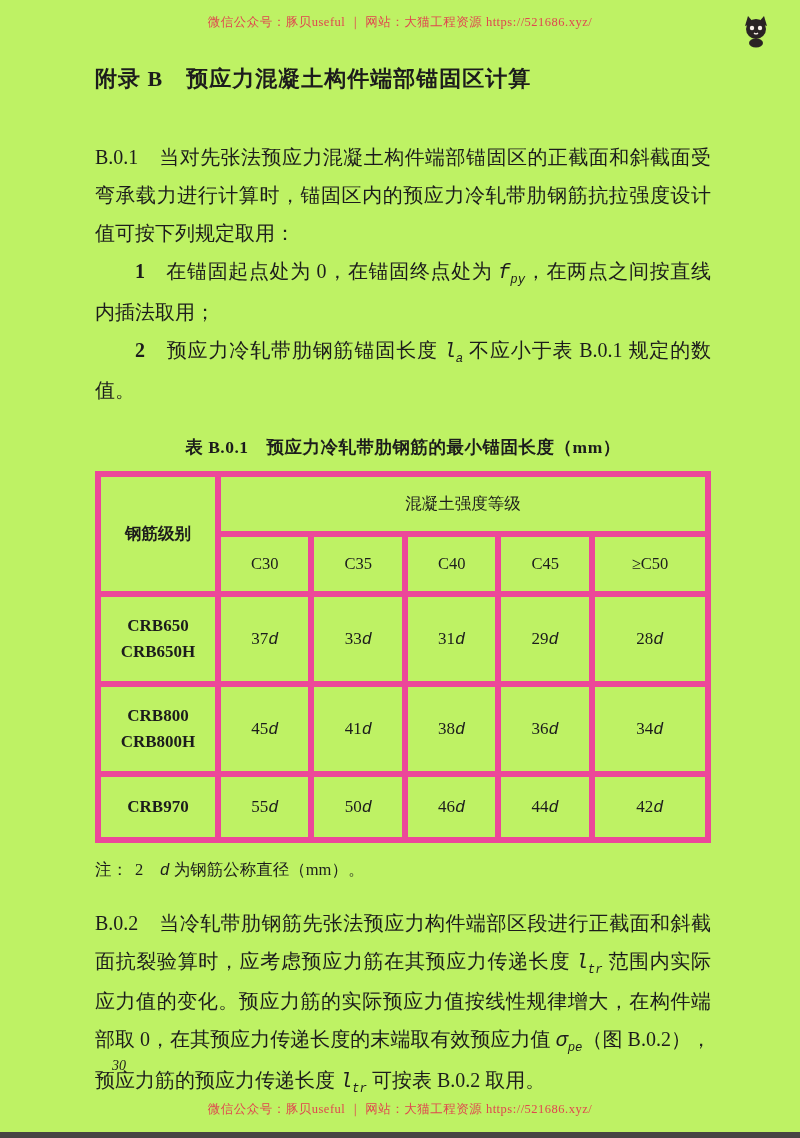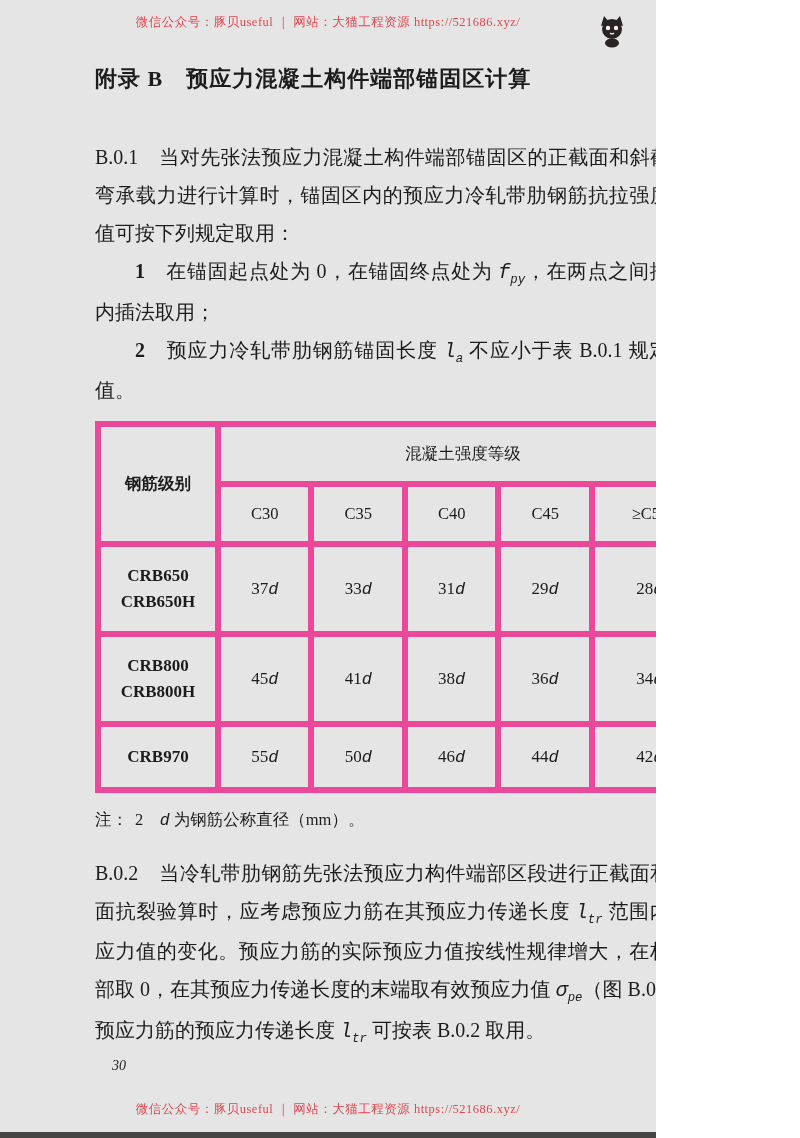--- a/index.html
+++ b/index.html
@@ -1,19 +1,19 @@
 <!DOCTYPE html>
 <html><head>
 <meta charset="utf-8">
 <style>
   html,body{margin:0;padding:0;}
   .page{
     position:relative;
-    width:656px;height:1138px;
-    background:#e5e5e5;
+    width:800px;height:1138px;
+    background:#bef264;
     font-family:"Liberation Serif","DejaVu Serif",serif;
     color:#1c1c1c;
     overflow:hidden;
   }
   .watermark{
     position:absolute;left:0;width:100%;
     text-align:center;
     font-size:12.5px;
     letter-spacing:0.5px;
     color:#e0474f;
@@ -113,20 +113,21 @@
   <div class="content">
 
     <div class="doc-title">附录 B　预应力混凝土构件端部锚固区计算</div>
 
     <p class="para first"><b class="clause-num">B.0.1</b><span>　当对先张法预应力混凝土构件端部锚固区的正截面和斜截面受弯承载力进行计算时，锚固区内的预应力冷轧带肋钢筋抗拉强度设计值可按下列规定取用：</span></p>
 
     <p class="para item"><b class="item-num">1</b><span>　在锚固起点处为 0，在锚固终点处为 <i class="var">f<sub>py</sub></i>，在两点之间按直线内插法取用；</span></p>
 
     <p class="para item"><b class="item-num">2</b><span>　预应力冷轧带肋钢筋锚固长度 <i class="var">l<sub>a</sub></i> 不应小于表 B.0.1 规定的数值。</span></p>
 
+    <div class="tbl-caption"><span>表 B.0.1</span><span>　</span><span>预应力冷轧带肋钢筋的最小锚固长度（mm）</span></div>
 
     <table class="anchor">
       <tbody>
           <tr>
         <td class="hdr grade" rowspan="2">钢筋级别</td>
         <td class="hdr" colspan="5">混凝土强度等级</td>
       </tr>
       <tr>
         <td class="hdr">C30</td>
         <td class="hdr">C35</td>

